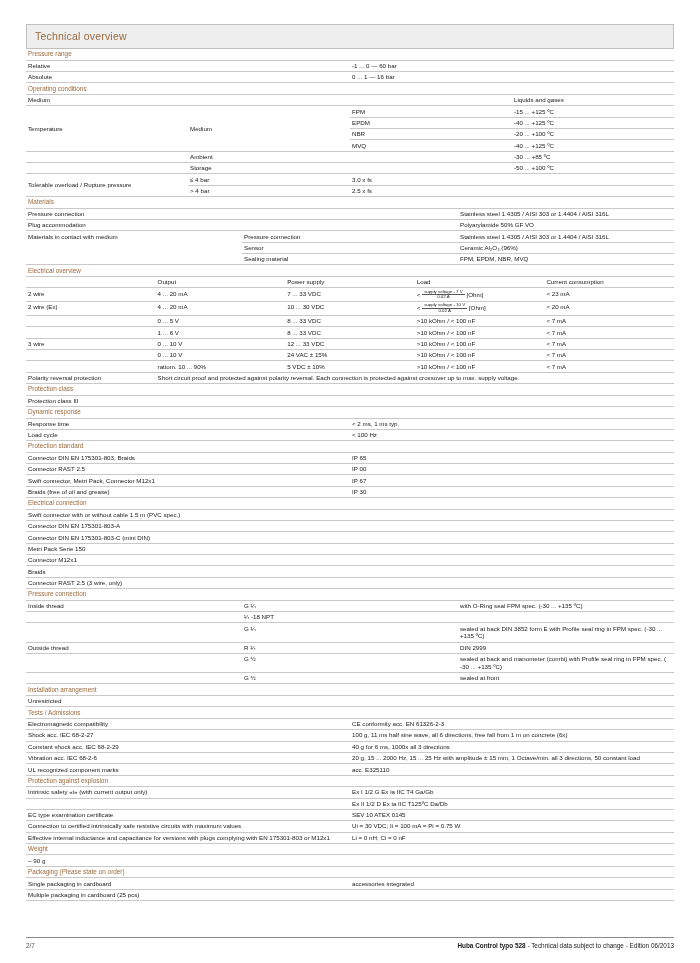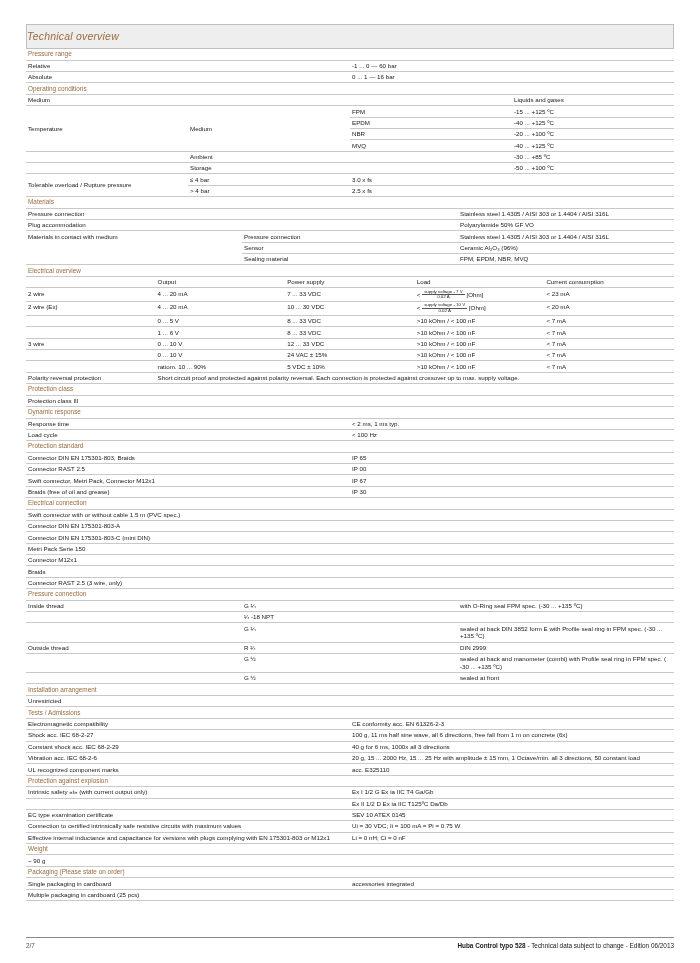--- a/index.html
+++ b/index.html
@@ -14,23 +14,22 @@
     position:relative;
     width:700px;height:963px;
     box-sizing:border-box;
     padding:24px 26px 0 26px;
   }
   .title-bar{
     border:1px solid #bfbfbf;
     background:#eeeeee;
     color:#9b6b3f;
     font-size:10.5px;
-    padding:5px 8px 6px 0;
+    padding:5px 8px 6px 8px;
     letter-spacing:.2px;
-    font-style:italic;
   }
   table.tbl{
     width:100%;
     border-collapse:collapse;
     table-layout:fixed;
     font-size:6.2px;
     line-height:1.25;
   }
   table.tbl td{
     border-bottom:1px solid #c9c9c9;

